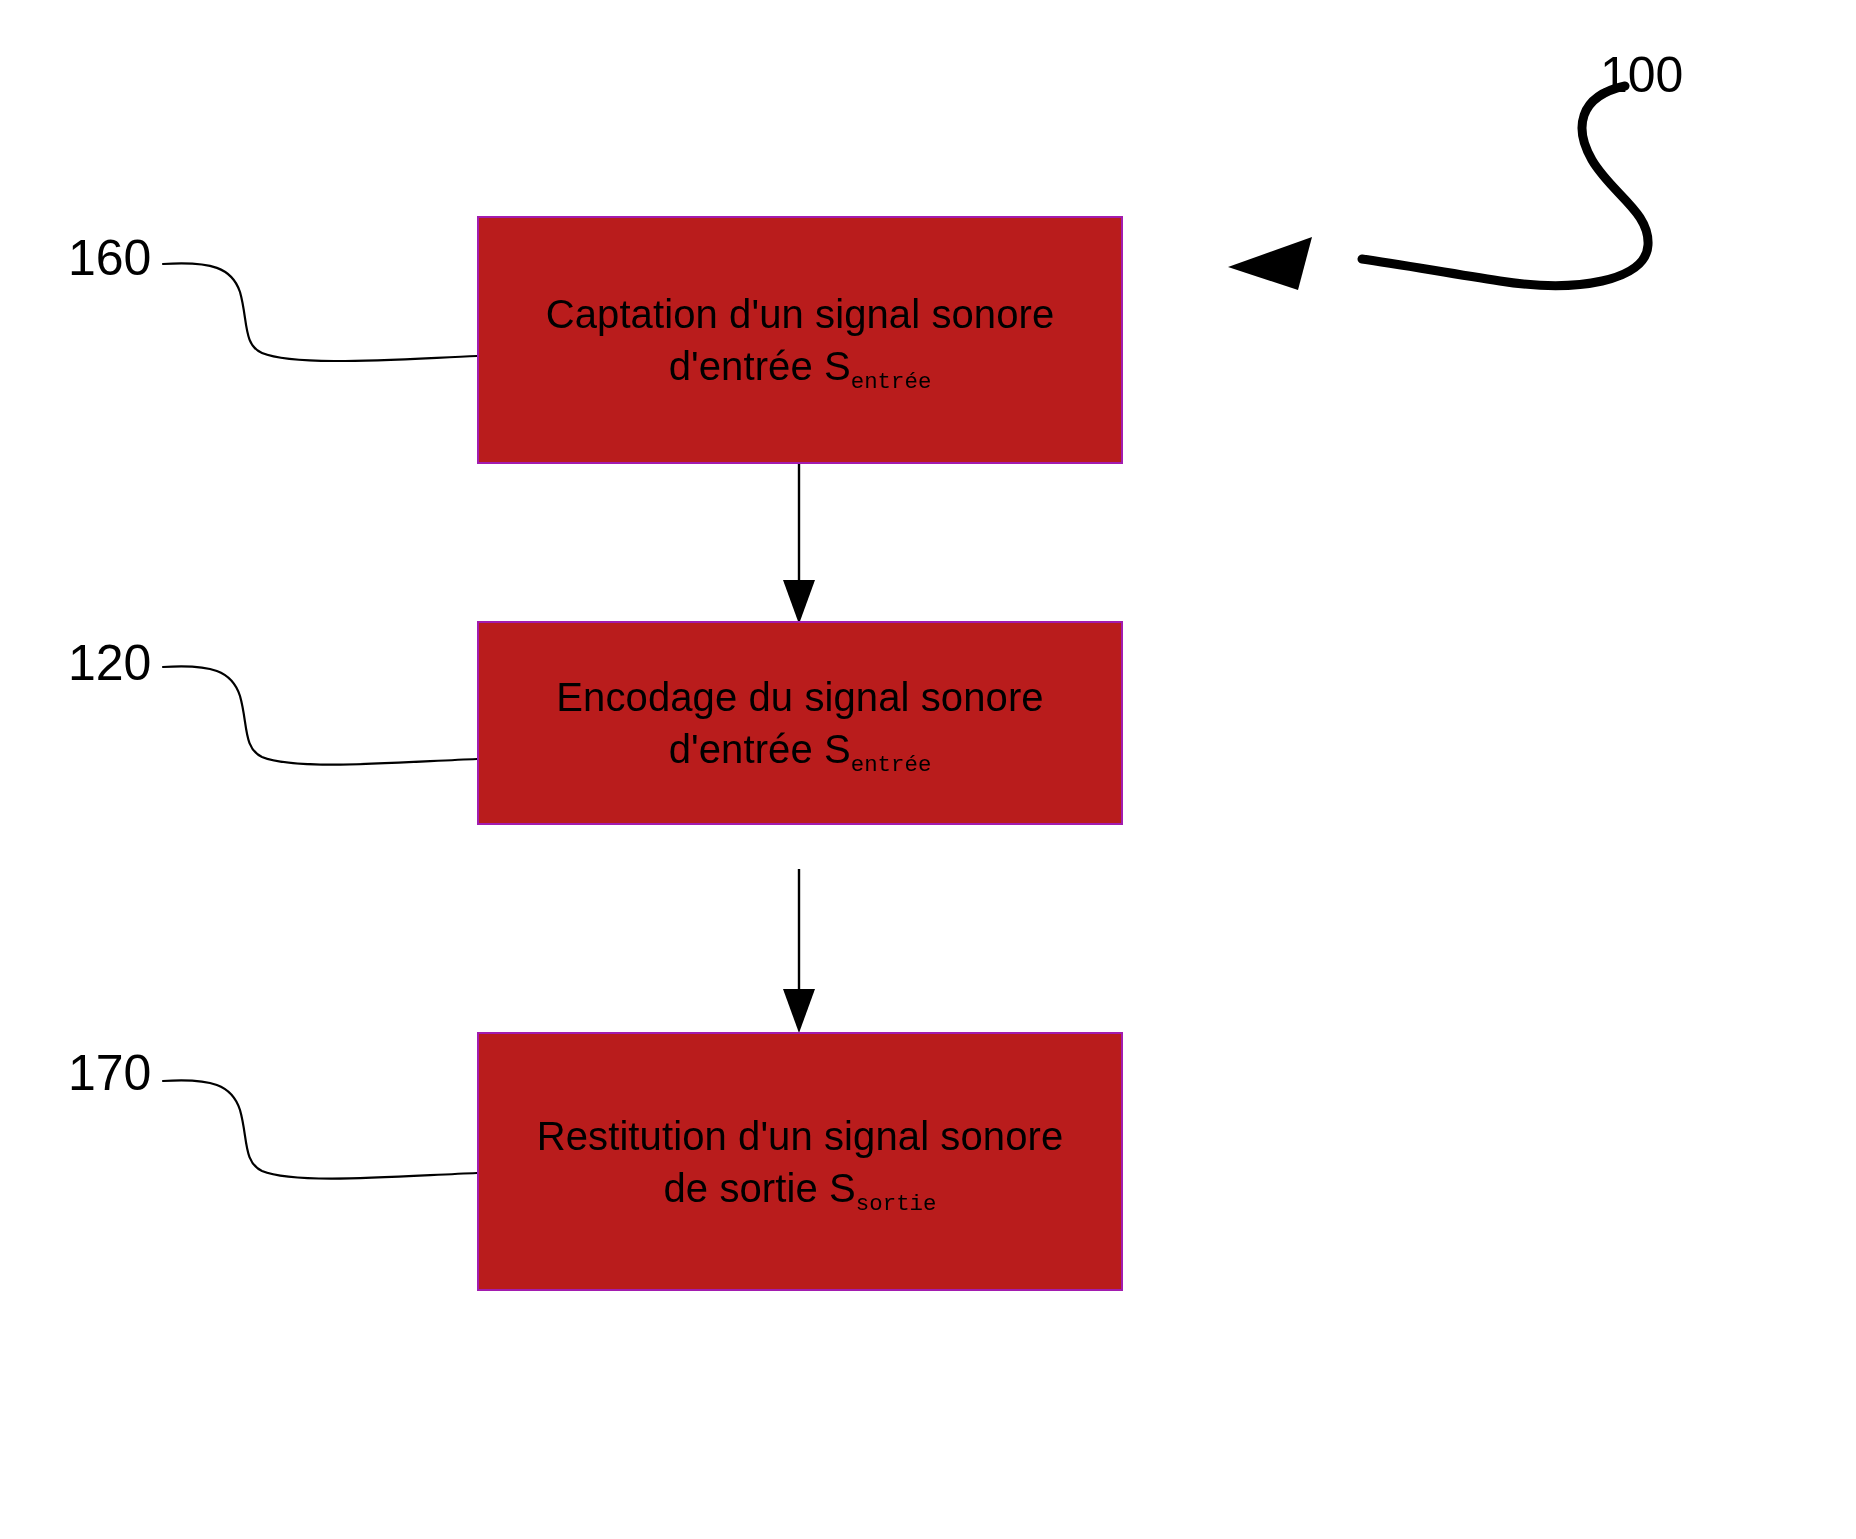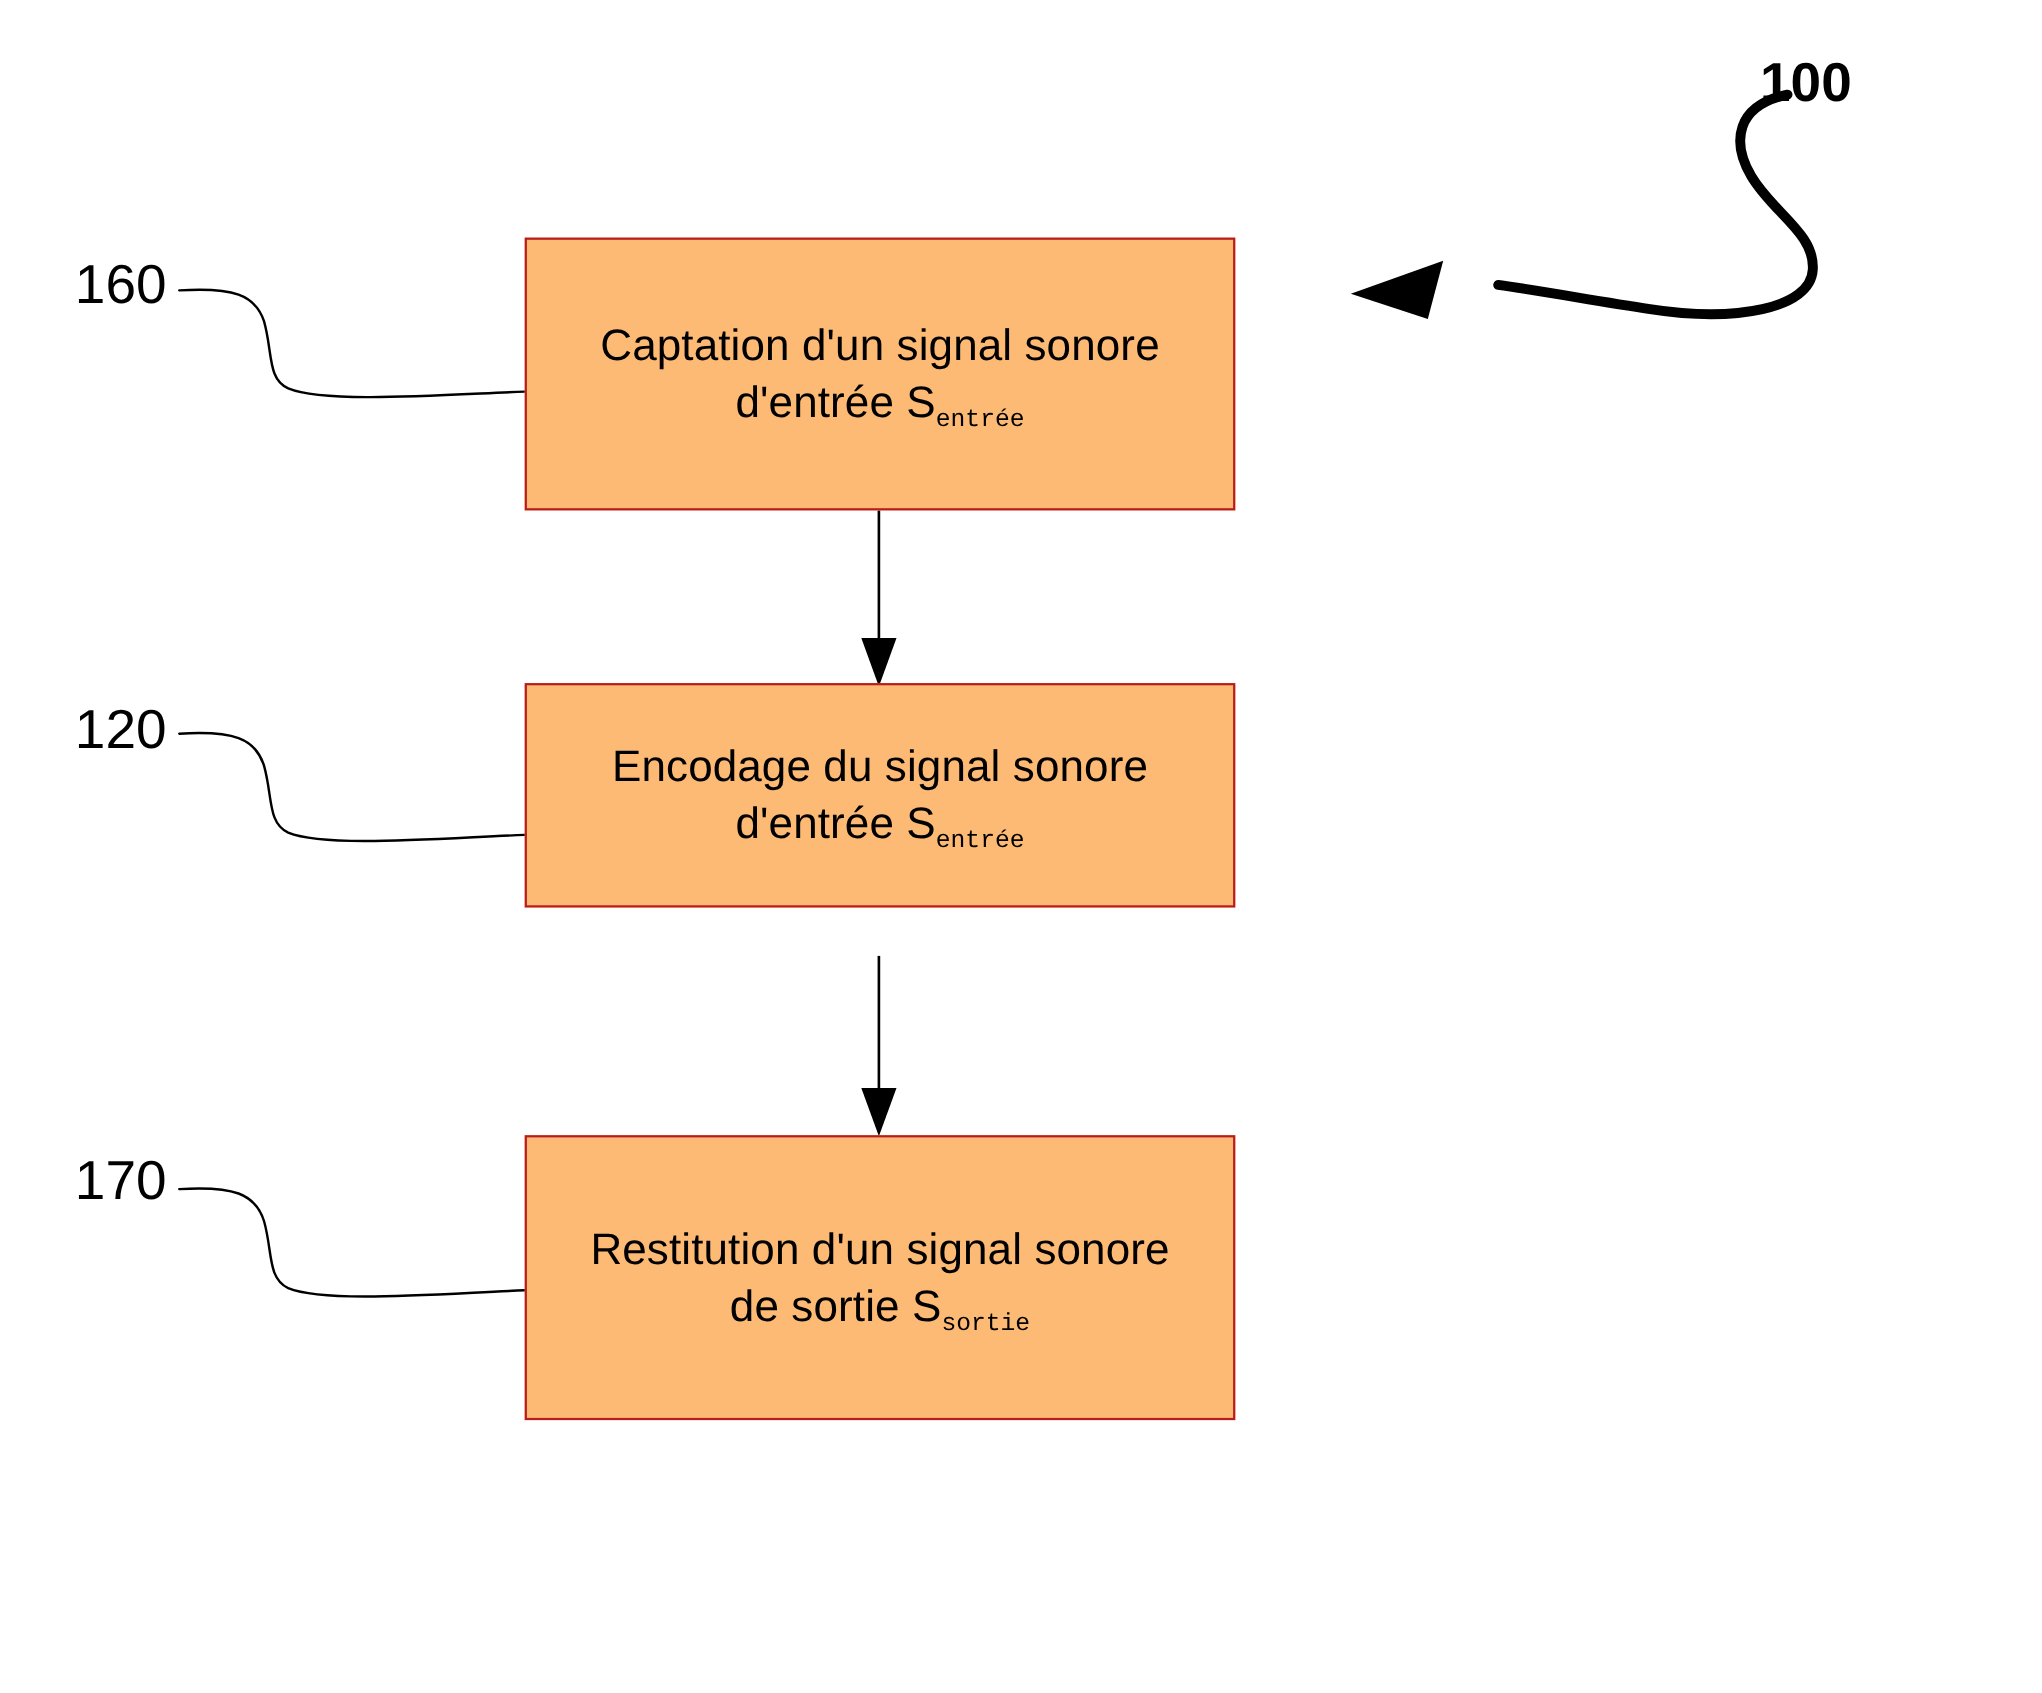--- a/index.html
+++ b/index.html
@@ -21,22 +21,22 @@
   #vector-layer {
     position: absolute;
     left: 0;
     top: 0;
     width: 1856px;
     height: 1539px;
   }
   .step-box {
     position: absolute;
     box-sizing: border-box;
-    border: 2px solid #b91c1c;
-    background: #fdba74;
+    border: 2px solid #a21caf;
+    background: #b91c1c;
     display: flex;
     align-items: center;
     justify-content: center;
     text-align: center;
   }
   .step-text {
     font-size: 40px;
     line-height: 1.30;
     letter-spacing: 0.1px;
     color: #000000;
@@ -57,21 +57,21 @@
     line-height: 1;
     color: #000000;
     white-space: nowrap;
   }
   #box-1 { left: 477px; top: 216px; width: 646px; height: 248px; }
   #box-2 { left: 477px; top: 621px; width: 646px; height: 204px; }
   #box-3 { left: 477px; top: 1032px; width: 646px; height: 259px; }
   #ref-110 { left: 68px; top: 233px; }
   #ref-120 { left: 68px; top: 638px; }
   #ref-130 { left: 68px; top: 1048px; }
-  #ref-100 { left: 1600px; top: 50px; font-weight: bold; }
+  #ref-100 { left: 1600px; top: 50px; }
 </style>
 </head>
 <body>
 
 <div id="figure">
 
   <svg id="vector-layer" viewBox="0 0 1856 1539" xmlns="http://www.w3.org/2000/svg">
 
     <path d="M 163 264 C 212 261 232 268 240 292 C 248 320 243 345 262 353 C 296 367 400 359 477 356" fill="none" stroke="#000000" stroke-width="2.2" stroke-linecap="round"></path>
 

